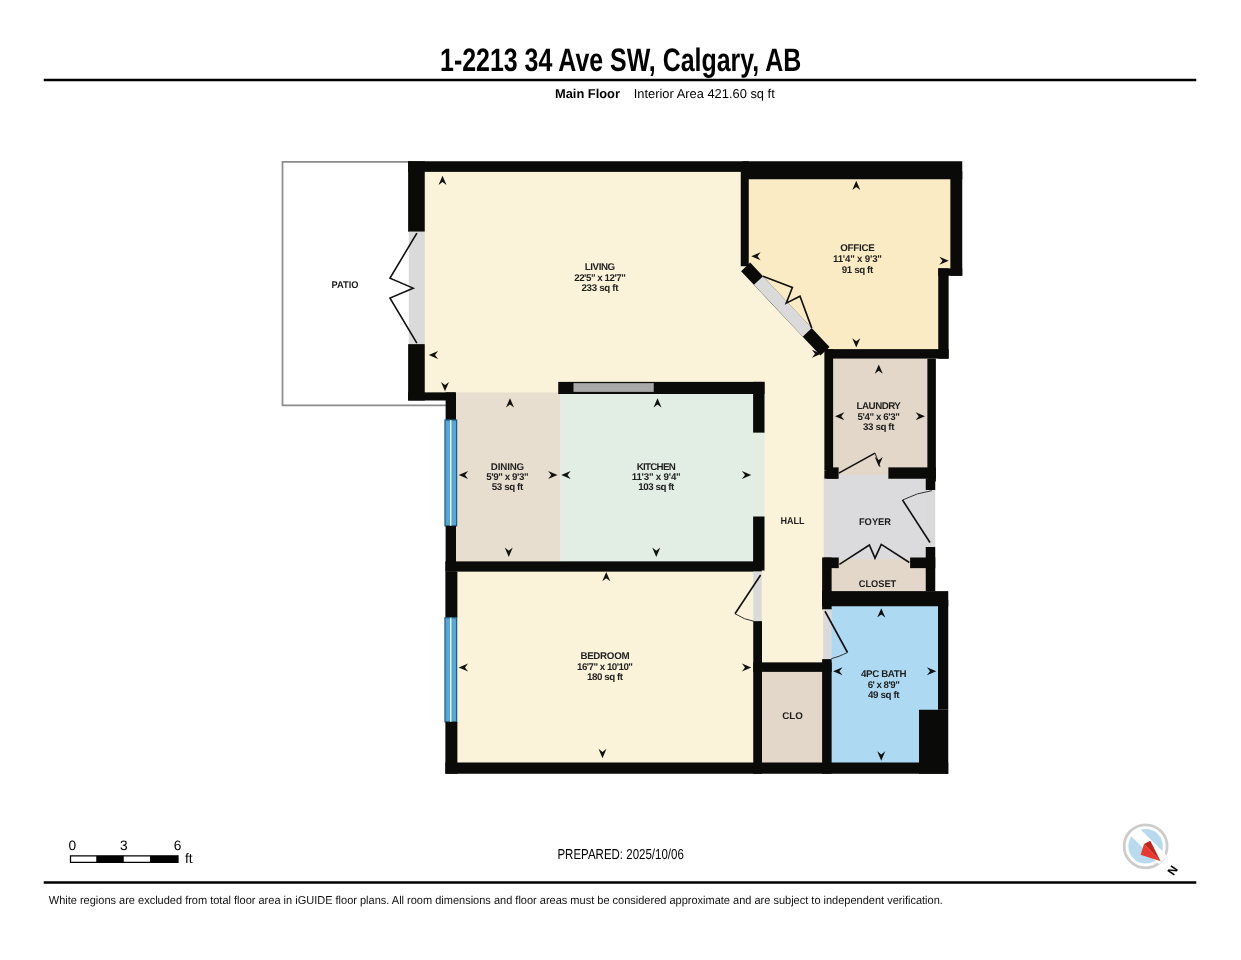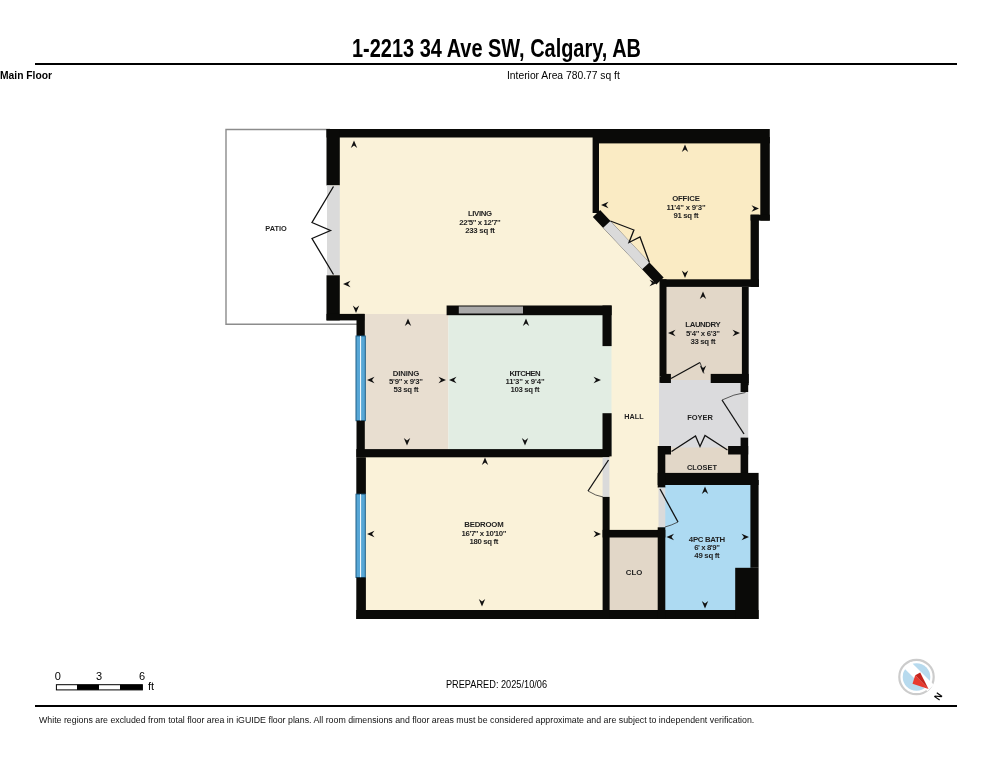--- a/index.html
+++ b/index.html
@@ -6,23 +6,23 @@
   body{width:993px;height:768px;position:relative;font-family:"Liberation Sans",sans-serif;overflow:hidden;}
   .abs{position:absolute;}
 </style>
 </head>
 <body>
 
 <div class="abs" style="left:0;top:32.5px;width:993px;text-align:center;font-size:26px;font-weight:bold;color:#000;transform:scaleX(0.767);transform-origin:496.5px 0;">1-2213 34 Ave SW, Calgary, AB</div>
 
 <div class="abs" style="left:35px;top:62.5px;width:922px;height:2.2px;background:#000;"></div>
 
-<div class="abs" style="left:0;top:70px;width:496px;text-align:left;font-size:10.3px;font-weight:bold;color:#000;">Main Floor</div>
-
-<div class="abs" style="left:507px;top:70px;font-size:10.3px;color:#000;">Interior Area 780.77 sq ft</div>
+<div class="abs" style="left:0;top:70px;width:496px;text-align:right;font-size:10.3px;font-weight:bold;color:#000;">Main Floor</div>
+
+<div class="abs" style="left:507px;top:70px;font-size:10.3px;color:#000;">Interior Area 421.60 sq ft</div>
 
 <svg class="abs" style="left:0;top:0;" width="993" height="768" viewBox="0 0 993 768">
 
   <g>
     <polyline points="357,324.3 226,324.3 226,129.5 330,129.5" fill="#ffffff" stroke="#8c8c8c" stroke-width="1.4"></polyline>
   </g>
 
   <polygon points="330,130 600,130 600,211 668,281 668,540 600,540 600,318 330,318" fill="#FAF2D9"></polygon>
 
   <polygon points="596,137 769,137 769,219 754,219 754,286 661,286 661,279 597,212" fill="#FAEBC4"></polygon>

